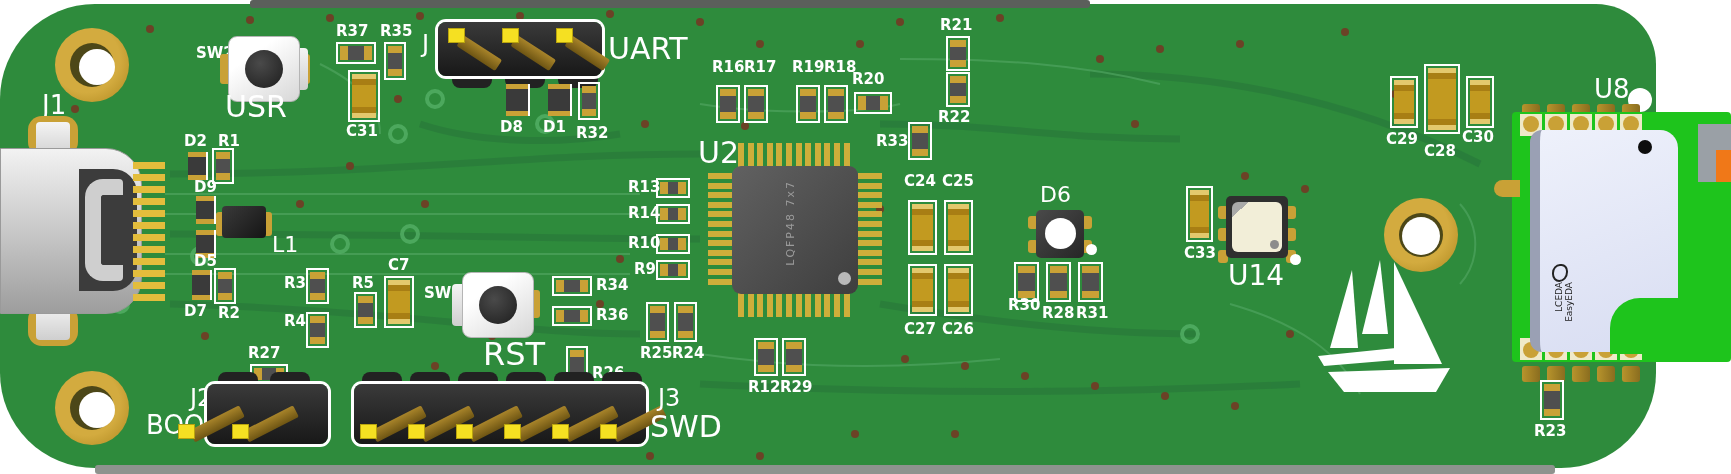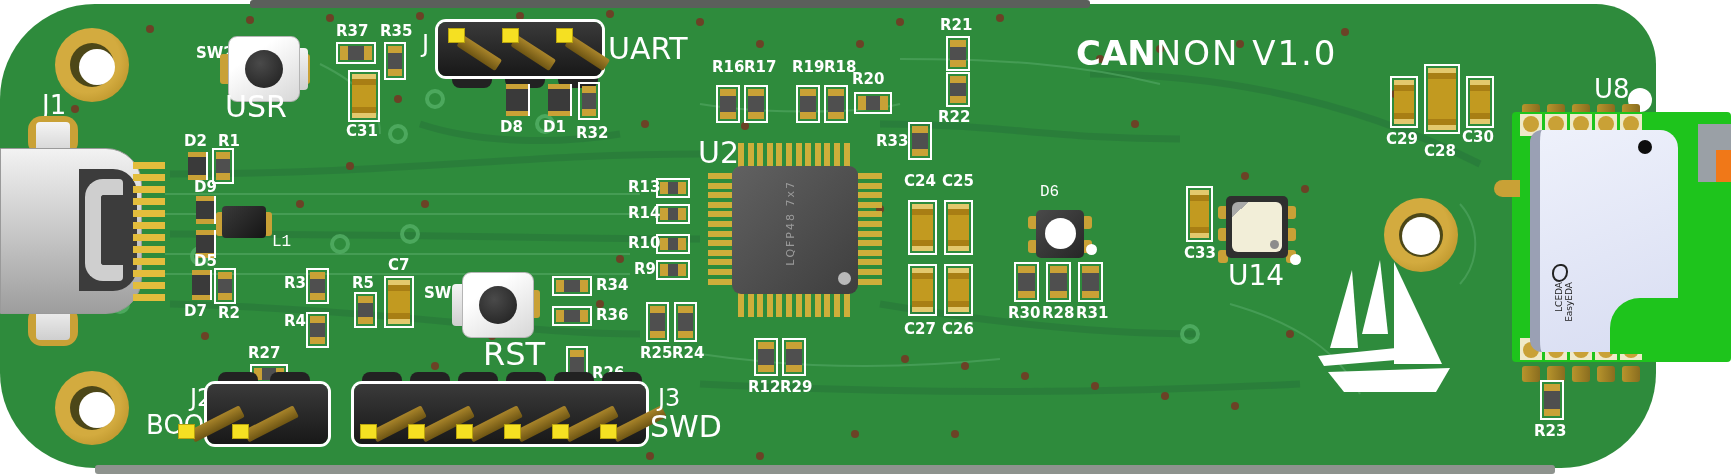--- a/index.html
+++ b/index.html
@@ -4,21 +4,21 @@
 <style>
   html,body{margin:0;padding:0;background:#ffffff;}
   #canvas{position:relative;width:1731px;height:474px;overflow:hidden;background:#ffffff;
           font-family:"DejaVu Sans",sans-serif;}
   #board{position:absolute;left:0;top:4px;width:1656px;height:464px;background:var(--board-green,#2E8B3C);
          border-radius:95px 60px 95px 95px;}
   .abs{position:absolute;}
   .silk{position:absolute;color:#fff;font-family:"DejaVu Sans",sans-serif;font-weight:bold;
         white-space:nowrap;line-height:1;} .s15{font-size:15px;}
   .big{font-weight:normal;}
-  .s22{font-size:16px;font-family:Liberation Mono, monospace;} .s24{font-size:24px;} .s26{font-size:26px;} .s28{font-size:28px;}
+  .s22{font-size:22px;} .s24{font-size:24px;} .s26{font-size:26px;} .s28{font-size:28px;}
   .s30{font-size:30px;} .s32{font-size:32px;} .s34{font-size:34px;}
 
   
   .res-v,.res-h,.cap-v,.cap-h,.dio-v{position:absolute;border:2px solid #fff;padding:2px;box-sizing:border-box;}
   .res-v{background:linear-gradient(180deg,#c9a136 0 7px,#4f4f4f 7px calc(100% - 7px),#c9a136 calc(100% - 7px)) content-box;}
   .res-h{background:linear-gradient(90deg,#c9a136 0 8px,#4f4f4f 8px calc(100% - 8px),#c9a136 calc(100% - 8px)) content-box;}
   .cap-v{background:linear-gradient(180deg,#e3c86d 0 5px,#a87e14 5px 11px,#c29a20 11px calc(100% - 11px),#a87e14 calc(100% - 11px) calc(100% - 5px),#e3c86d calc(100% - 5px)) content-box;}
   .dio-v{border:none;background:linear-gradient(180deg,#c9a136 0 5px,#3a3a3a 5px calc(100% - 5px),#c9a136 calc(100% - 5px));
          box-shadow:2px 0 0 #fff;}
   .btn{position:absolute;background:linear-gradient(145deg,#ffffff 30%,#d7d7d7);border:1px solid #b5b5b5;border-radius:9px;}
@@ -330,42 +330,39 @@
   <div class="btn-pad" style="left:1082px;top:216px;width:10px;height:13px;"></div>
   <div class="btn-pad" style="left:1082px;top:240px;width:10px;height:13px;"></div>
   <div class="abs" style="left:1036px;top:210px;width:48px;height:48px;background:linear-gradient(135deg,#4a4a4a,#262626);border-radius:5px;">
     <div class="abs" style="left:9px;top:8px;width:31px;height:31px;border-radius:50%;background:#fff;"></div>
   </div>
   <div class="abs" style="left:1086px;top:244px;width:11px;height:11px;border-radius:50%;background:#fff;"></div>
 
   <div class="res-v" style="left:1014px;top:262px;width:25px;height:40px;"></div>
   <div class="res-v" style="left:1046px;top:262px;width:25px;height:40px;"></div>
   <div class="res-v" style="left:1078px;top:262px;width:25px;height:40px;"></div>
-  <span class="silk s15" style="left:1008px;top:306px;">R30</span>
+  <span class="silk s15" style="left:1008px;top:298px;">R30</span>
   <span class="silk s15" style="left:1042px;top:306px;">R28</span>
   <span class="silk s15" style="left:1076px;top:306px;">R31</span>
 
   <div class="cap-v" style="left:1186px;top:186px;width:27px;height:56px;"></div>
   <span class="silk s15" style="left:1184px;top:246px;">C33</span>
   <div class="btn-pad" style="left:1218px;top:206px;width:10px;height:13px;"></div>
   <div class="btn-pad" style="left:1218px;top:228px;width:10px;height:13px;"></div>
   <div class="btn-pad" style="left:1218px;top:250px;width:10px;height:13px;"></div>
   <div class="btn-pad" style="left:1286px;top:206px;width:10px;height:13px;"></div>
   <div class="btn-pad" style="left:1286px;top:228px;width:10px;height:13px;"></div>
   <div class="btn-pad" style="left:1286px;top:250px;width:10px;height:13px;"></div>
   <div class="abs" style="left:1226px;top:196px;width:62px;height:62px;background:#2f2f2f;border-radius:5px;">
     <div class="abs" style="left:6px;top:6px;width:50px;height:50px;border-radius:6px;background:linear-gradient(135deg,#a9a9a9 16%,#f2eed8 16%);"></div>
     <div class="abs" style="left:44px;top:44px;width:9px;height:9px;border-radius:50%;background:#8c8c8c;"></div>
   </div>
   <div class="abs" style="left:1290px;top:254px;width:11px;height:11px;border-radius:50%;background:#fff;"></div>
   <span class="silk s28 big" style="left:1228px;top:262px;">U14</span>
 
-  <div class="abs silk s34" style="left:1076px;top:36px;">
-    <span style="font-weight:bold;">CAN</span><span style="font-weight:normal;letter-spacing:2px;">NON V1.0</span>
-  </div>
 
   <div class="cap-v" style="left:1390px;top:76px;width:28px;height:52px;"></div>
   <div class="cap-v" style="left:1424px;top:64px;width:36px;height:70px;"></div>
   <div class="cap-v" style="left:1466px;top:76px;width:28px;height:52px;"></div>
   <span class="silk s15" style="left:1386px;top:132px;">C29</span>
   <span class="silk s15" style="left:1424px;top:144px;">C28</span>
   <span class="silk s15" style="left:1462px;top:130px;">C30</span>
 
   <svg class="abs" style="left:1300px;top:250px;" width="150" height="150">
     <g fill="#ffffff">

